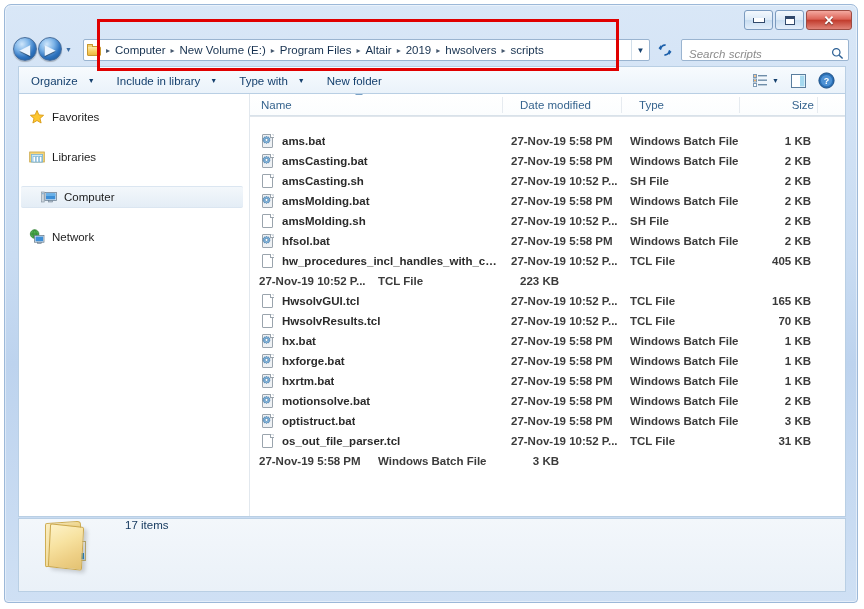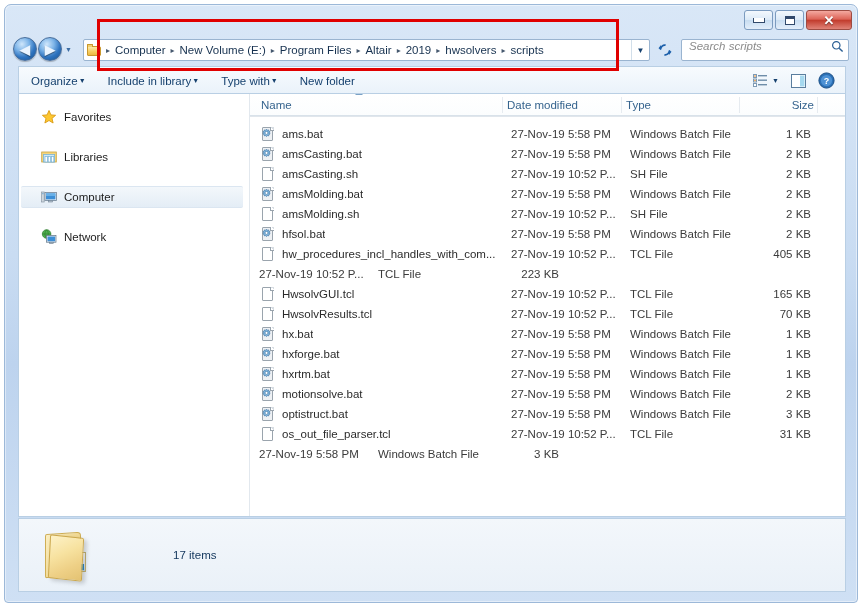--- a/index.html
+++ b/index.html
@@ -74,91 +74,91 @@
   .refresh{
     position:absolute;left:649px;top:4px;width:22px;height:22px;
     display:flex;align-items:center;justify-content:center;
     border:1px solid transparent;box-sizing:border-box;
   }
   .refresh svg{display:block;}
 
   .search{
     position:absolute;left:676px;top:4px;width:168px;height:22px;
     background:#fff;border:1px solid #9ab4d0;border-radius:2px;box-sizing:border-box;
-    display:flex;align-items:flex-start;
+    display:flex;align-items:flex-end;
   }
   .search-ph{flex:1;font-size:11.5px;color:#8b8b8b;font-style:italic;padding-left:7px;}
   .search-icon{width:22px;display:flex;align-items:center;justify-content:center;}
 
   
   .toolbar{
     position:absolute;left:13px;top:61px;width:828px;height:28px;
     background:linear-gradient(180deg,#f7fbfe 0%,#eaf2fa 100%);
     border:1px solid #b9cfe4;border-bottom:none;box-sizing:border-box;
     display:flex;align-items:center;
   }
   .tb-item{
     font-size:11.5px;color:#15406e;padding:4px 9px;margin-left:2px;
-    display:flex;align-items:center;gap:1px;border:1px solid transparent;border-radius:2px;
+    display:flex;align-items:center;gap:10px;border:1px solid transparent;border-radius:2px;
     white-space:nowrap;
   }
   .tb-caret{font-size:7px;color:#15406e;}
   .tb-right{margin-left:auto;display:flex;align-items:center;padding-right:6px;gap:2px;}
   .tb-icobtn{width:26px;height:22px;display:flex;align-items:center;justify-content:center;}
   .tb-icobtn.wide{width:34px;gap:4px;}
 
   
   .content{
     position:absolute;left:13px;top:88px;width:828px;height:424px;
     border:1px solid #b9cfe4;box-sizing:border-box;background:#fff;
     display:flex;overflow:hidden;
   }
   .navpane{
     width:231px;flex:0 0 auto;background:#fff;border-right:1px solid #e2e8ee;
     padding-top:12px;box-sizing:border-box;
   }
   .navitem{
     height:22px;display:flex;align-items:center;gap:7px;
-    padding-left:22px;margin-bottom:18px;font-size:11.5px;color:#1d1d1d;
+    padding-left:10px;margin-bottom:18px;font-size:11.5px;color:#1d1d1d;
     box-sizing:border-box;
   }
   .navitem.selected{
     background:linear-gradient(180deg,#f3f7fb 0%,#e4edf6 100%);
     border-top:1px solid #dbe6f1;border-bottom:1px solid #dbe6f1;
     margin-left:2px;margin-right:6px;border-radius:2px;padding-left:20px;
   }
   .navicon{width:16px;height:16px;flex:0 0 auto;position:relative;}
 
   .listpane{flex:1;background:#fff;display:flex;flex-direction:column;min-width:0;}
 
   
   .colhead{
     height:22px;flex:0 0 auto;display:flex;align-items:center;
     background:linear-gradient(180deg,#ffffff 0%,#fbfdfe 100%);
     border-bottom:1px solid #e0e6ec;position:relative;
   }
   .colhead:after{content:"";position:absolute;left:0;bottom:0;width:100%;height:1px;background:#d9e2ea;}
   .col{
-    font-size:11.5px;color:#36648e;padding-left:4px;box-sizing:border-box;
+    font-size:11.5px;color:#36648e;padding-left:17px;box-sizing:border-box;
     border-left:1px solid #e6ebf0;height:16px;display:flex;align-items:center;
     position:relative;
   }
   .col:first-child{border-left:none;}
   .col.name{width:252px;flex:0 0 auto;padding-left:11px;}
   .col.date{width:119px;flex:0 0 auto;}
   .col.type{width:118px;flex:0 0 auto;}
   .col.size{width:78px;flex:0 0 auto;justify-content:flex-end;padding-right:3px;padding-left:0;}
   .col.pad{flex:1;}
   .sortmark{
     position:absolute;left:105px;top:-6px;width:0;height:0;
     border-left:4px solid transparent;border-right:4px solid transparent;
     border-bottom:4px solid #7ba2c6;
   }
 
-  .rows{flex:1;overflow:hidden;padding-top:7px;}
+  .rows{flex:1;overflow:hidden;padding-top:14px;font-weight:bold;}
   .row{height:20px;display:flex;align-items:center;}
   .cell{font-size:11.5px;color:#2b2b2b;box-sizing:border-box;white-space:nowrap;overflow:hidden;}
   .cell.name{width:252px;flex:0 0 auto;padding-left:11px;display:flex;align-items:center;gap:7px;}
   .cell.date{width:119px;flex:0 0 auto;padding-left:9px;color:#3b3b3b;}
   .cell.type{width:118px;flex:0 0 auto;padding-left:9px;color:#3b3b3b;}
   .cell.size{width:78px;flex:0 0 auto;text-align:right;padding-right:6px;color:#3b3b3b;}
   .fname{overflow:hidden;text-overflow:ellipsis;}
 
   
   .fico{width:14px;height:15px;flex:0 0 auto;position:relative;}
@@ -172,21 +172,21 @@
     border-left:1px solid #9aa4ad;border-bottom:1px solid #9aa4ad;box-sizing:border-box;
   }
   .fico.bat .pg{background:#eef1f4;}
   .fico.bat .gear{position:absolute;left:0px;top:1px;}
 
   
   .statusbar{
     position:absolute;left:13px;top:513px;width:828px;height:74px;
     background:linear-gradient(180deg,#f3f7fb 0%,#eaf1f8 100%);
     border:1px solid #b9cfe4;box-sizing:border-box;
-    display:flex;align-items:center;gap:48px;
+    display:flex;
   }
   .bigfolder{position:relative;width:54px;height:50px;margin-left:24px;flex:0 0 auto;}
   .bf-back{
     position:absolute;left:2px;top:3px;width:36px;height:44px;
     background:linear-gradient(120deg,#fbeec0 0%,#f2dc9a 45%,#e8cb7c 100%);
     border:1px solid #cfae55;border-radius:2px 4px 2px 2px;box-sizing:border-box;
     transform:skewY(-4deg);
   }
   .bf-tab{
     position:absolute;left:33px;top:22px;width:10px;height:20px;

